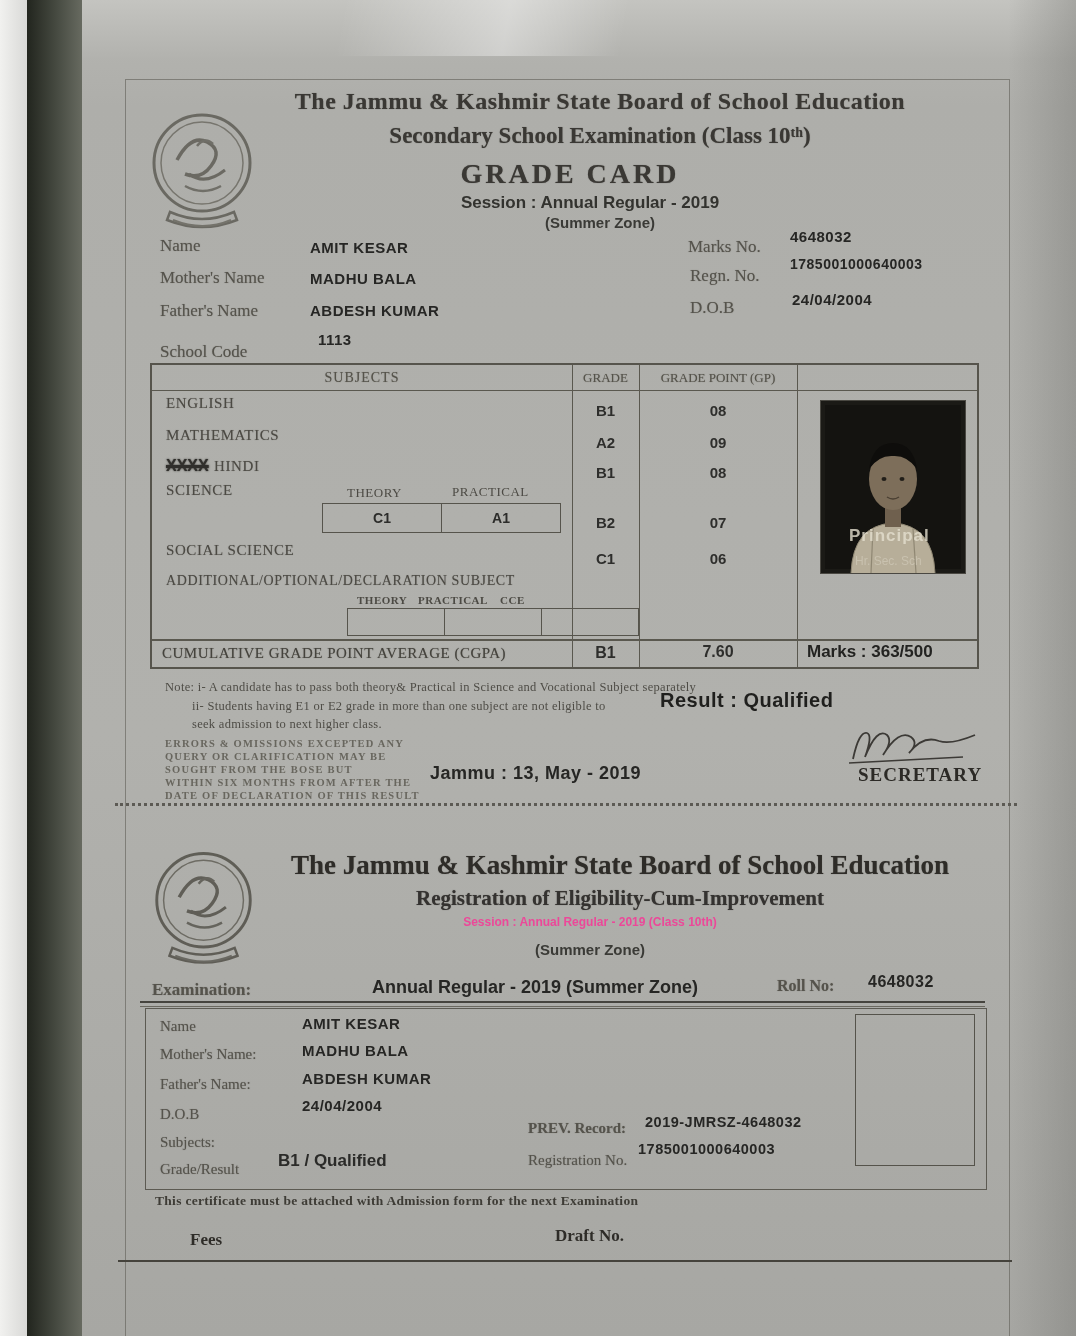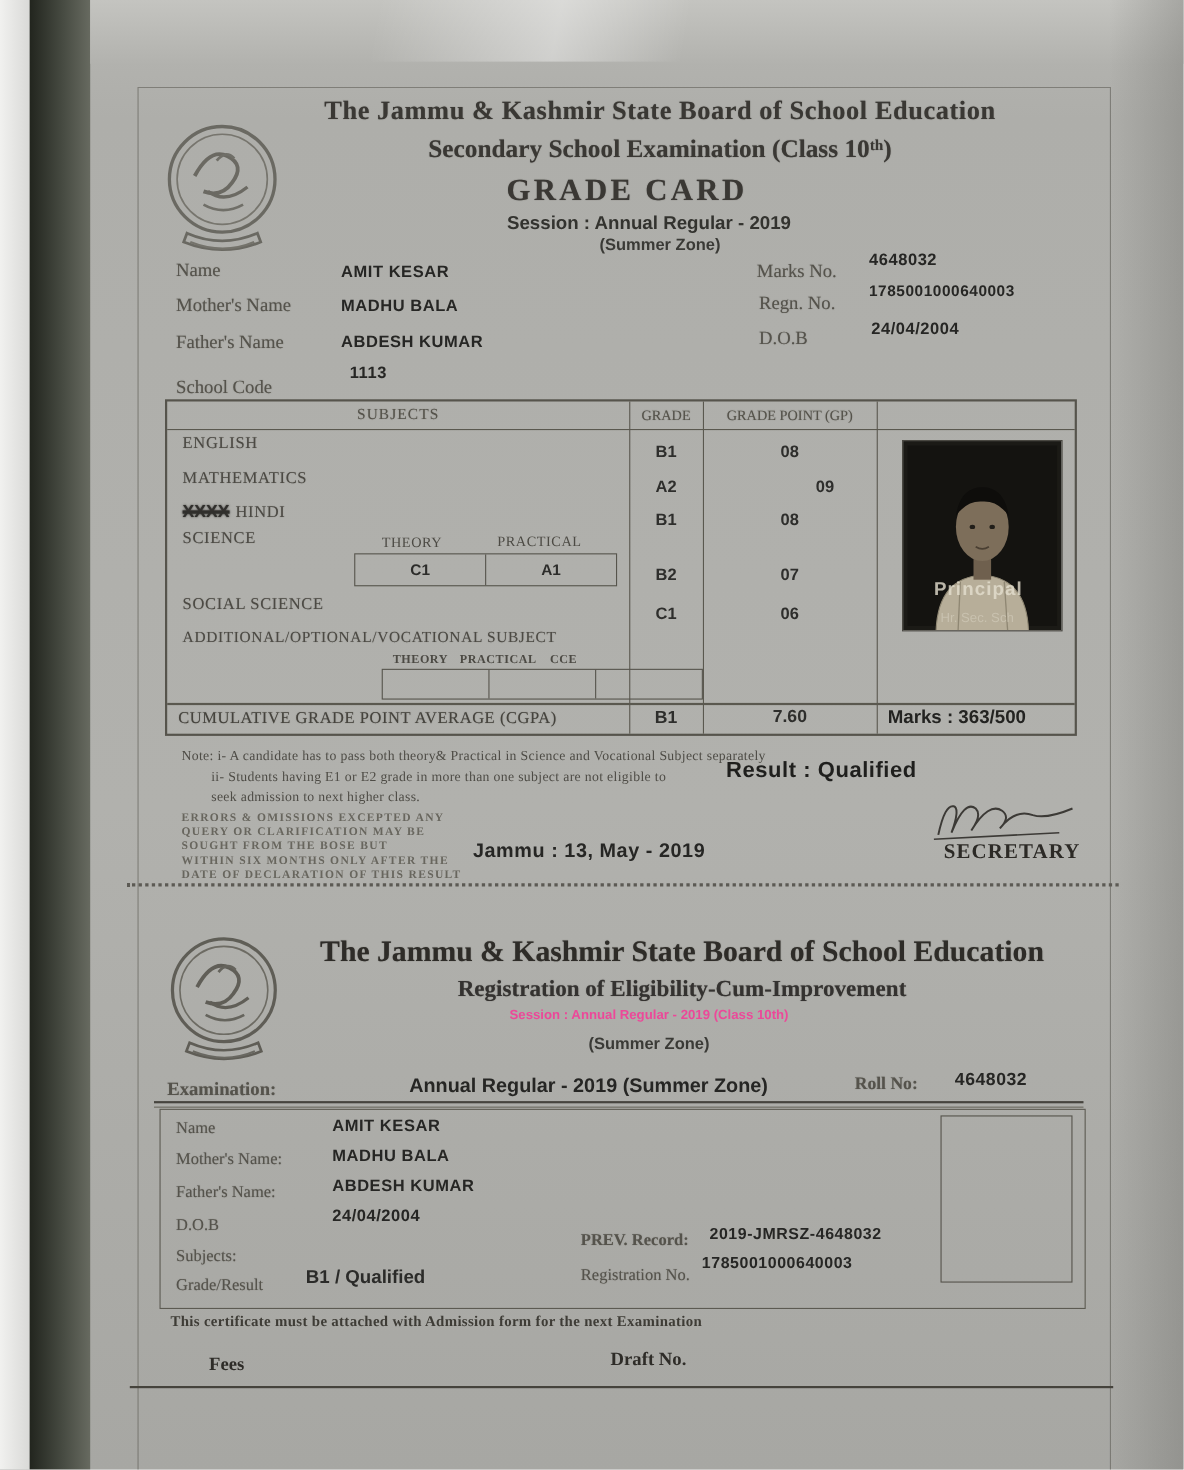--- a/index.html
+++ b/index.html
@@ -104,38 +104,38 @@
   <div class="cell-txt struck" style="left:14px;top:92px;font-size:16px;">XXXX</div>
   <div class="cell-txt subj" style="left:62px;top:93px;">HINDI</div>
   <div class="cell-txt subj" style="left:14px;top:117px;">SCIENCE</div>
   <div class="cell-txt serif" style="left:195px;top:120px;font-size:13px;color:#4c4a44;letter-spacing:.5px;">THEORY</div>
   <div class="cell-txt serif" style="left:300px;top:119px;font-size:13px;color:#4c4a44;letter-spacing:.5px;">PRACTICAL</div>
   <div class="mini-box" style="left:170px;top:138px;width:237px;height:28px;">
     <div>C1</div>
     <div>A1</div>
   </div>
   <div class="cell-txt subj" style="left:14px;top:177px;">SOCIAL SCIENCE</div>
-  <div class="cell-txt subj" style="left:14px;top:208px;font-size:14px;">ADDITIONAL/OPTIONAL/VOCATIONAL SUBJECT</div>
+  <div class="cell-txt subj" style="left:14px;top:208px;font-size:14px;">ADDITIONAL/OPTIONAL/DECLARATION SUBJECT</div>
   <div class="small-col-label" style="left:205px;top:229px;">THEORY</div>
   <div class="small-col-label" style="left:266px;top:229px;">PRACTICAL</div>
   <div class="small-col-label" style="left:348px;top:229px;">CCE</div>
   <div class="mini-box" style="left:195px;top:243px;width:290px;height:26px;">
     <div></div>
     <div></div>
     <div></div>
   </div>
 
   <div class="cell-txt grade-val" style="left:420px;top:37px;width:67px;">B1</div>
   <div class="cell-txt grade-val" style="left:420px;top:69px;width:67px;">A2</div>
   <div class="cell-txt grade-val" style="left:420px;top:99px;width:67px;">B1</div>
   <div class="cell-txt grade-val" style="left:420px;top:149px;width:67px;">B2</div>
   <div class="cell-txt grade-val" style="left:420px;top:185px;width:67px;">C1</div>
 
   <div class="cell-txt grade-val" style="left:487px;top:37px;width:158px;">08</div>
-  <div class="cell-txt grade-val" style="left:487px;top:69px;width:158px;padding-left:32px;">09</div>
+  <div class="cell-txt grade-val" style="left:487px;top:69px;width:158px;">09</div>
   <div class="cell-txt grade-val" style="left:487px;top:99px;width:158px;">08</div>
   <div class="cell-txt grade-val" style="left:487px;top:149px;width:158px;">07</div>
   <div class="cell-txt grade-val" style="left:487px;top:185px;width:158px;">06</div>
 
   <div class="abs" style="left:668px;top:35px;width:144px;height:172px;border:1px solid #4a4842;">
     <svg width="144" height="172" viewBox="0 0 144 172">
       <rect x="0" y="0" width="144" height="172" fill="#1b1a16"></rect>
       <rect x="4" y="4" width="136" height="164" fill="#141310"></rect>
       <path d="M30 172 q2 -48 42 -50 q40 2 42 50 z" fill="#b7ae99"></path>
       <path d="M30 172 q2 -48 42 -50 q40 2 42 50" fill="none" stroke="#8f8773" stroke-width="1"></path>
@@ -159,21 +159,21 @@
 </div>
 
 <div class="abs note-small" style="left:165px;top:680px;">Note: i- A candidate has to pass both theory&amp; Practical in Science and Vocational Subject separately</div>
 <div class="abs note-small" style="left:192px;top:699px;">ii- Students having E1 or E2 grade in more than one subject are not eligible to</div>
 <div class="abs note-small" style="left:192px;top:717px;">seek admission to next higher class.</div>
 <div class="abs" style="left:660px;top:689px;font-weight:bold;font-size:20px;color:#1f1f1d;letter-spacing:.5px;">Result : Qualified</div>
 
 <div class="abs disc-line" style="left:165px;top:737px;">ERRORS &amp; OMISSIONS EXCEPTED ANY</div>
 <div class="abs disc-line" style="left:165px;top:750px;">QUERY OR CLARIFICATION MAY BE</div>
 <div class="abs disc-line" style="left:165px;top:763px;">SOUGHT FROM THE BOSE BUT</div>
-<div class="abs disc-line" style="left:165px;top:776px;">WITHIN SIX MONTHS ONLY AFTER THE</div>
+<div class="abs disc-line" style="left:165px;top:776px;">WITHIN SIX MONTHS FROM AFTER THE</div>
 <div class="abs disc-line" style="left:165px;top:789px;">DATE OF DECLARATION OF THIS RESULT</div>
 
 <div class="abs" style="left:430px;top:763px;font-weight:bold;font-size:18px;color:#262624;letter-spacing:.5px;">Jammu : 13, May - 2019</div>
 
 <div class="abs" style="left:845px;top:723px;width:140px;height:45px;">
   <svg width="140" height="45" viewBox="0 0 140 45">
     <path d="M8 36 q6 -28 14 -26 q6 2 -2 24 q12 -30 22 -22 q6 6 -4 20 q16 -26 28 -18 q8 6 -2 16 q14 -18 30 -12 q12 4 36 -6" fill="none" stroke="#3c3a36" stroke-width="1.8"></path>
     <line x1="4" y1="40" x2="118" y2="34" stroke="#3c3a36" stroke-width="1.5"></line>
   </svg>
 </div>

